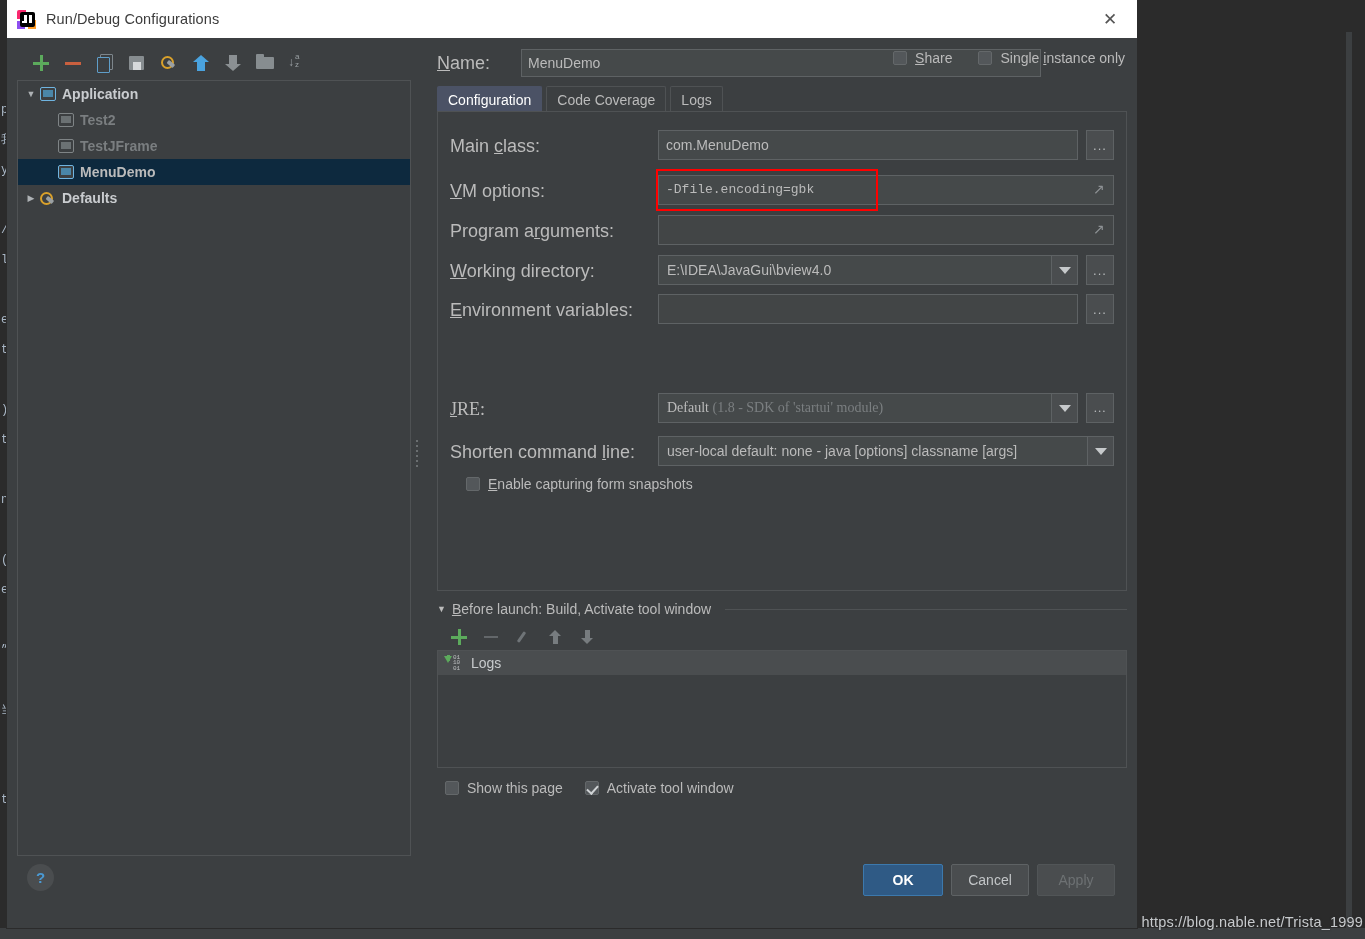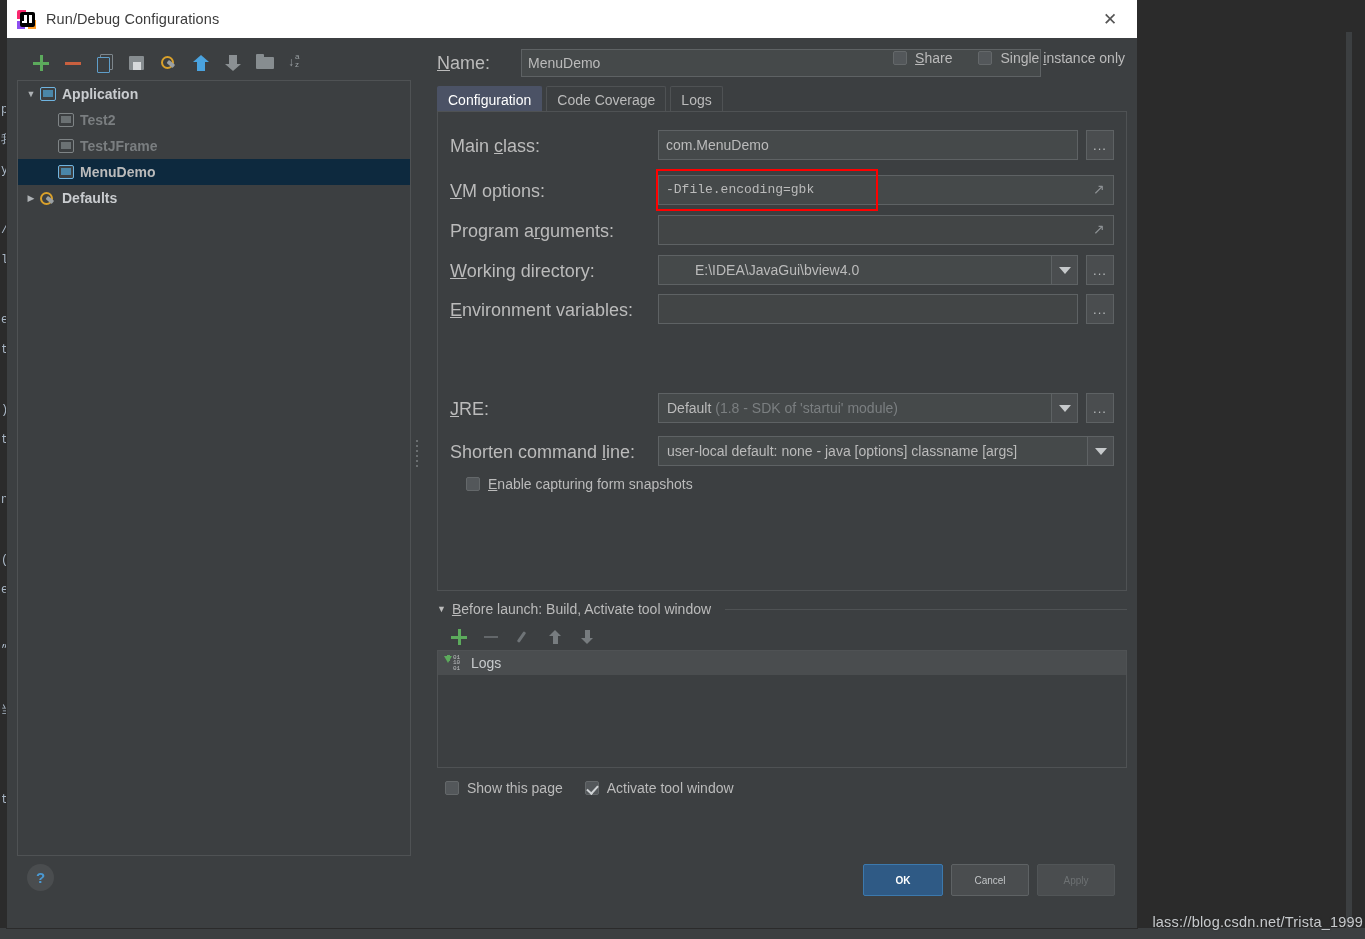--- a/index.html
+++ b/index.html
@@ -287,21 +287,21 @@
     border-radius: 50%; background: #4a4d4f;
     display: flex; align-items: center; justify-content: center;
     color: #4a9ad4; font-size: 15px; font-weight: bold; cursor: pointer;
   }
   #footer-btns {
     position: absolute; right: 22px; top: 8px; display: flex; gap: 8px;
   }
   .dbtn {
     min-width: 78px; height: 32px; padding: 0 16px;
     display: flex; align-items: center; justify-content: center;
-    font-size: 10px; border-radius: 2px; cursor: pointer;
+    font-size: 14px; border-radius: 2px; cursor: pointer;
     border: 1px solid #5e6264; background: #4a4d4f; color: #c2c5c7;
   }
   .dbtn.primary {
     background: #2f5a85; border-color: #3c79ad; color: #ffffff; font-weight: bold;
     min-width: 80px;
   }
   .dbtn.disabled { color: #6d7173; border-color: #515557; }
 
   #watermark {
     position: absolute; right: 2px; bottom: 9px;
@@ -554,40 +554,40 @@
           <span class="flabel">Program a<span class="u">r</span>guments:</span>
           <span class="fctl">
             <span class="inputbox empty"></span>
             <span class="expand-ico">↗</span>
           </span>
         </div>
 
         <div class="frow" style="top:143px;">
           <span class="flabel"><span class="u">W</span>orking directory:</span>
           <span class="fctl">
-            <span class="combo" style="right:36px;padding-left:28px;">
+            <span class="combo" style="right:36px;">
               <span class="cval">E:\IDEA\JavaGui\bview4.0</span>
               <span class="cdrop">
                   <i class="arrow-dn"></i>
                 </span>
             </span>
             <span class="btn-sq" style="right:0;">...</span>
           </span>
         </div>
 
         <div class="frow" style="top:182px;">
           <span class="flabel"><span class="u">E</span>nvironment variables:</span>
           <span class="fctl">
             <span class="inputbox empty" style="right:36px;"></span>
             <span class="btn-sq" style="right:0;">...</span>
           </span>
         </div>
 
 
-        <div class="frow" style="top:281px;">
+        <div class="frow" style="top:281px;font-family:Liberation Serif, serif;">
           <span class="flabel"><span class="u">J</span>RE:</span>
           <span class="fctl">
             <span class="combo" style="right:36px;">
               <span class="cval">
                 <span>Default</span>
                 <span class="dimtext">(1.8 - SDK of 'startui' module)</span>
               </span>
               <span class="cdrop">
                   <i class="arrow-dn"></i>
                 </span>
@@ -660,13 +660,13 @@
       <div id="footer-btns">
         <div class="dbtn primary">OK</div>
         <div class="dbtn">Cancel</div>
         <div class="dbtn disabled">Apply</div>
       </div>
     </div>
 
   </div>
 </div>
 
-<div id="watermark">lass://blog.csdn.net/Trista_1999</div>
+<div id="watermark">https://blog.nable.net/Trista_1999</div>
 
 </body></html>

